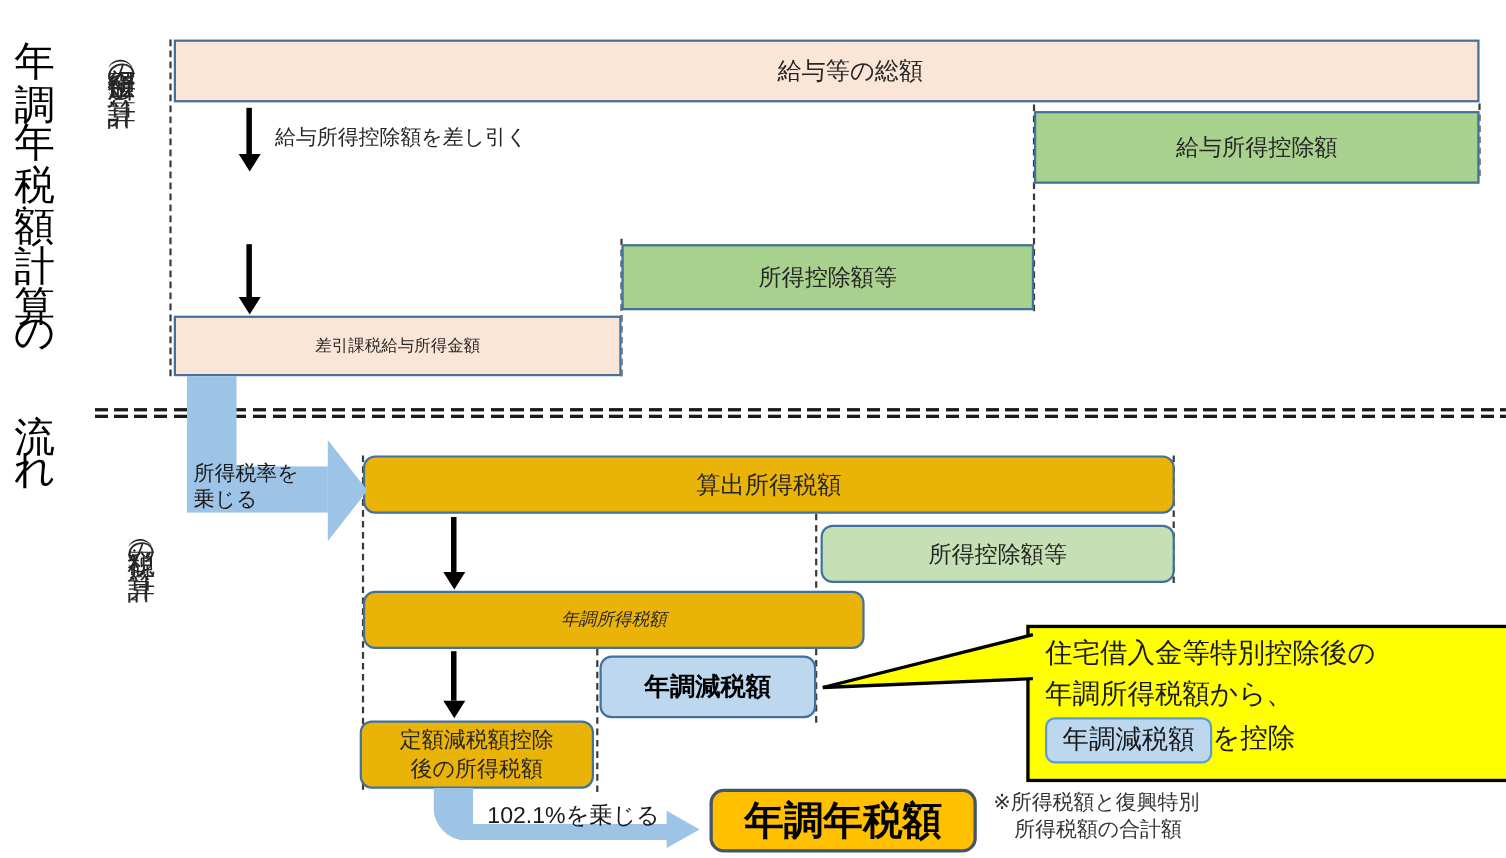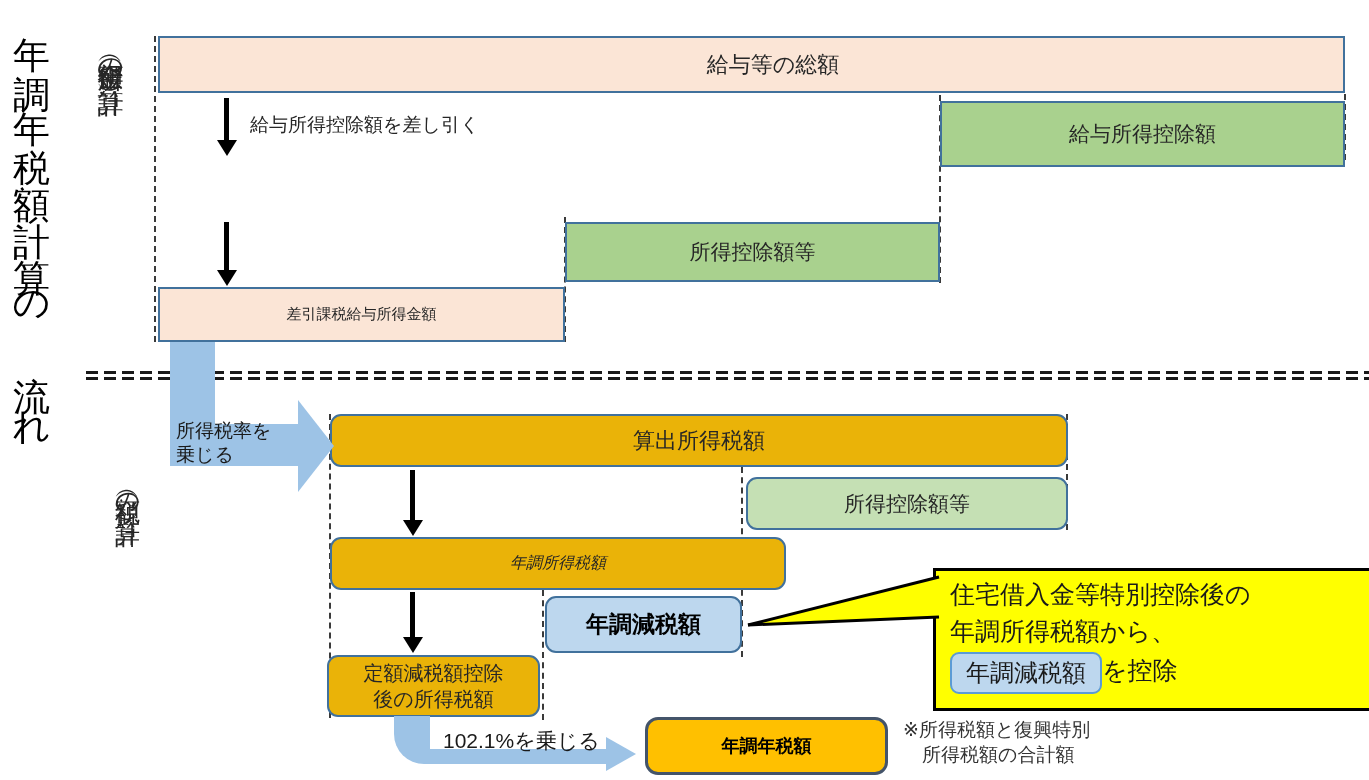--- a/index.html
+++ b/index.html
@@ -150,21 +150,21 @@
     <span style="display:block;">
       <span style="display:block;">定額減税額控除</span>
       <span style="display:block;">後の所得税額</span>
     </span>
   </div>
 
   <div class="elbow" style="left:394px;top:716px;width:216px;height:48px;"></div>
   <div class="bluehead" style="left:606px;top:737px;border-top:17px solid transparent;border-bottom:17px solid transparent;border-left:30px solid #9DC3E6;"></div>
   <div class="lbl" style="left:443px;top:727px;font-size:21px;color:#1a1a1a;">102.1%を乗じる</div>
 
-  <div class="rbox orange" style="left:645px;top:717px;width:243px;height:58px;font-size:18px;font-weight:bold;color:#000;">
+  <div class="rbox orange" style="left:645px;top:717px;width:243px;height:58px;font-size:36px;font-weight:bold;color:#000;">
     <span>年調年税額</span>
   </div>
 
   <div class="lbl" style="left:903px;top:717px;font-size:19px;line-height:25px;white-space:normal;width:240px;color:#333;">
     <span style="display:block;">※所得税額と復興特別</span>
     <span style="display:block;padding-left:19px;">所得税額の合計額</span>
   </div>
 
 </div>
 

